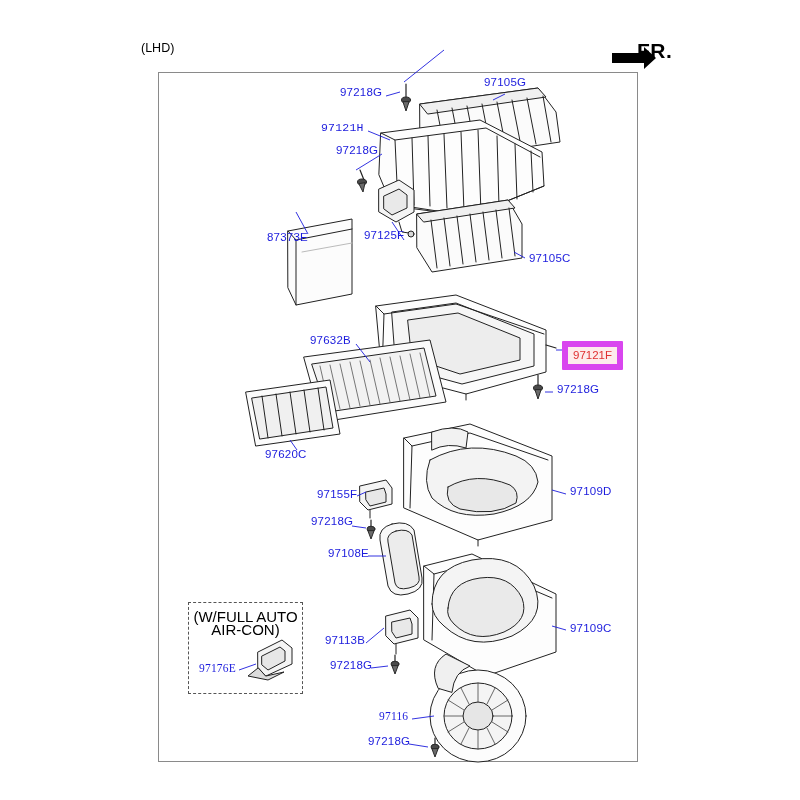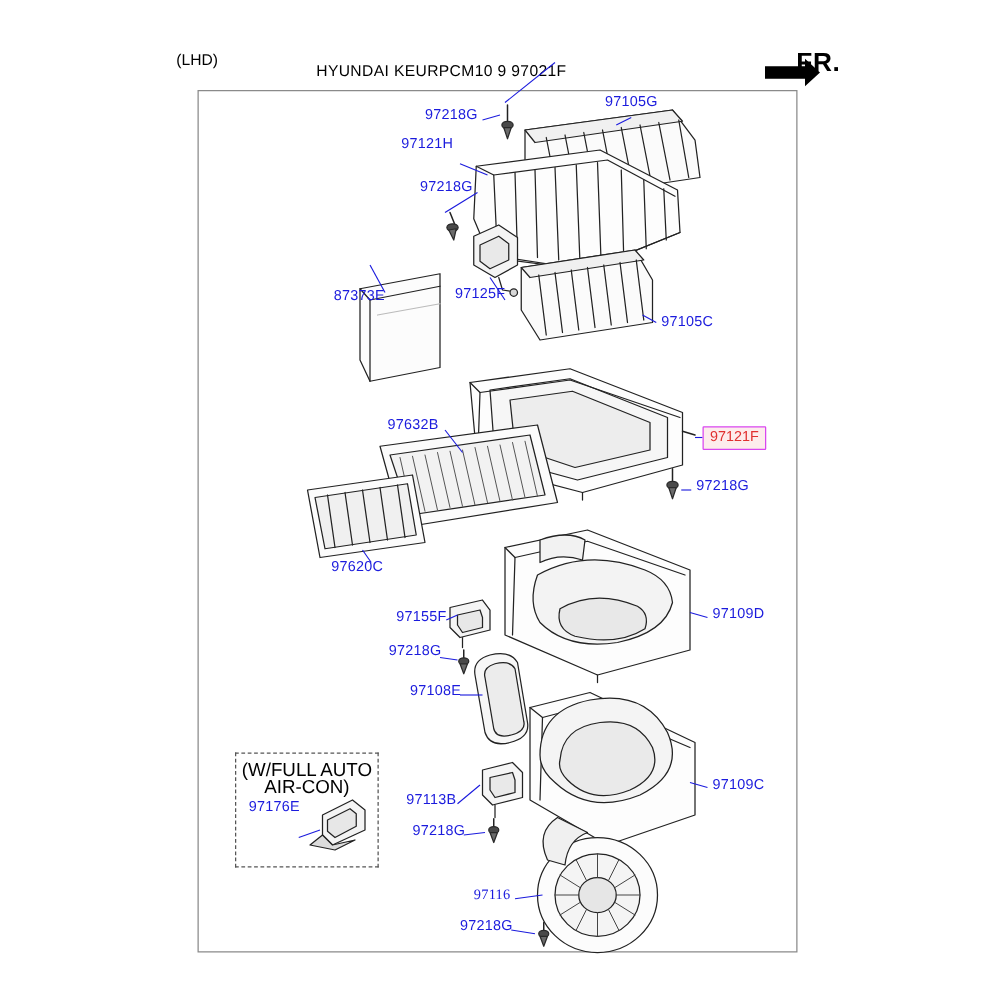--- a/index.html
+++ b/index.html
@@ -43,21 +43,21 @@
     letter-spacing: 0.5px;
   }
   .lhd {
     position: absolute;
     font-size: 12.5px;
     color: #000000;
     text-align: right;
   }
   .hilite {
     position: absolute;
-    border: 1px solid #d946ef;
+    border: 6px solid #d946ef;
     background: #fdecec;
     color: #e03030;
     font-size: 11.5px;
     padding: 2px 5px 3px 5px;
     border-radius: 1px;
     white-space: nowrap;
   }
   .subbox-text {
     position: absolute;
     font-size: 15px;
@@ -89,21 +89,20 @@
 
   svg { position: absolute; left: 0; top: 0; overflow: visible; }
   svg.leader { pointer-events: none; }
 </style>
 </head>
 <body>
 
 <div id="stage">
 
   <div class="lhd" style="left:141px; top:41px;">(LHD)</div>
-  <div class="title" style="left:253px; top:50px;">HYUNDAI KEURPCM10 9 97021F</div>
   <div class="fr" style="left:637px; top:39px;">FR.</div>
 
   <svg width="800" height="800">
     <polygon points="612,53 644,53 644,47 656,58 644,69 644,63 612,63" fill="#000000"></polygon>
   </svg>
 
   <div id="frame"></div>
   <div id="subframe"></div>
   <div class="subbox-text" style="left:193px; top:610px; width:105px;">(W/FULL AUTO</div>
   <div class="subbox-text" style="left:193px; top:623px; width:105px;">AIR-CON)</div>
@@ -328,34 +327,34 @@
       <line x1="239" y1="670" x2="256" y2="664"></line>
       <line x1="412" y1="719" x2="434" y2="716"></line>
       <line x1="409" y1="744" x2="428" y2="747"></line>
       <line x1="556" y1="350" x2="562" y2="350"></line>
       <line x1="444" y1="50" x2="404" y2="82"></line>
     </g>
   </svg>
 
   <div class="lbl" style="left:340px; top:86px;">97218G</div>
   <div class="lbl" style="left:484px; top:76px;">97105G</div>
-  <div class="lbl" style="left:321px; top:109px;">97121H</div>
+  <div class="lbl" style="left:321px; top:121px;font-family:Liberation Mono, monospace;">97121H</div>
   <div class="lbl" style="left:336px; top:144px;">97218G</div>
   <div class="lbl" style="left:267px; top:195px;margin-top:36px;">87373E</div>
   <div class="lbl" style="left:364px; top:229px;">97125F</div>
   <div class="lbl" style="left:529px; top:252px;">97105C</div>
   <div class="lbl" style="left:310px; top:334px;">97632B</div>
   <div class="lbl" style="left:557px; top:383px;">97218G</div>
   <div class="lbl" style="left:265px; top:448px;">97620C</div>
   <div class="lbl" style="left:317px; top:488px;">97155F</div>
   <div class="lbl" style="left:570px; top:485px;">97109D</div>
   <div class="lbl" style="left:311px; top:515px;">97218G</div>
   <div class="lbl" style="left:328px; top:547px;">97108E</div>
   <div class="lbl" style="left:570px; top:622px;">97109C</div>
   <div class="lbl" style="left:325px; top:634px;">97113B</div>
   <div class="lbl" style="left:330px; top:659px;">97218G</div>
-  <div class="lbl" style="left:199px; top:640px;">97176E</div>
+  <div class="lbl" style="left:199px; top:662px;font-family:Liberation Serif, serif;">97176E</div>
   <div class="lbl" style="left:379px; top:710px;font-family:Liberation Serif, serif;">97116</div>
   <div class="lbl" style="left:368px; top:735px;">97218G</div>
 
   <div class="hilite" style="left:562px; top:341px;">97121F</div>
 
 </div>
 
 </body></html>

